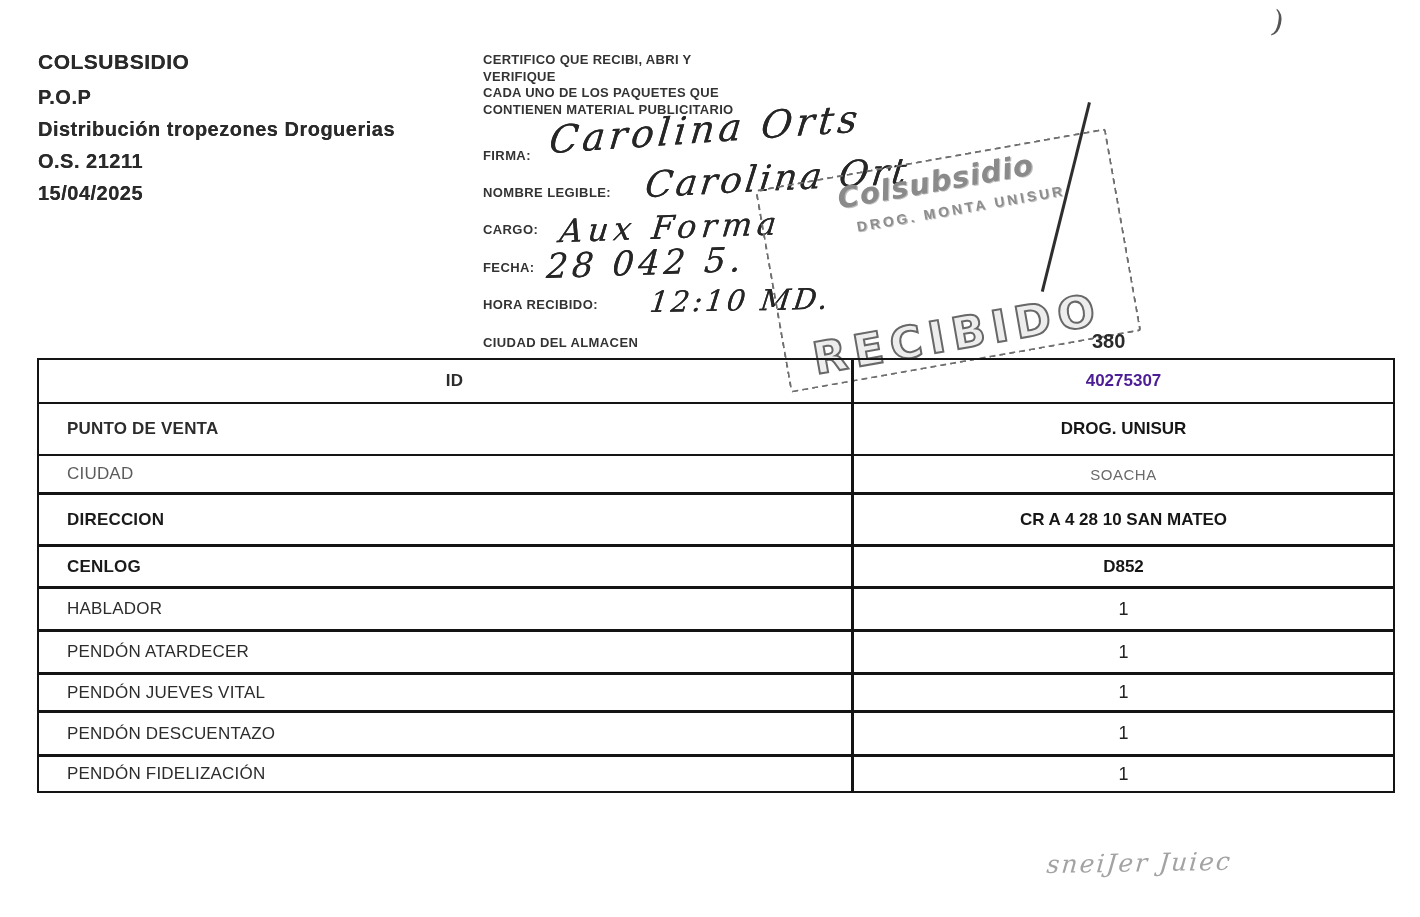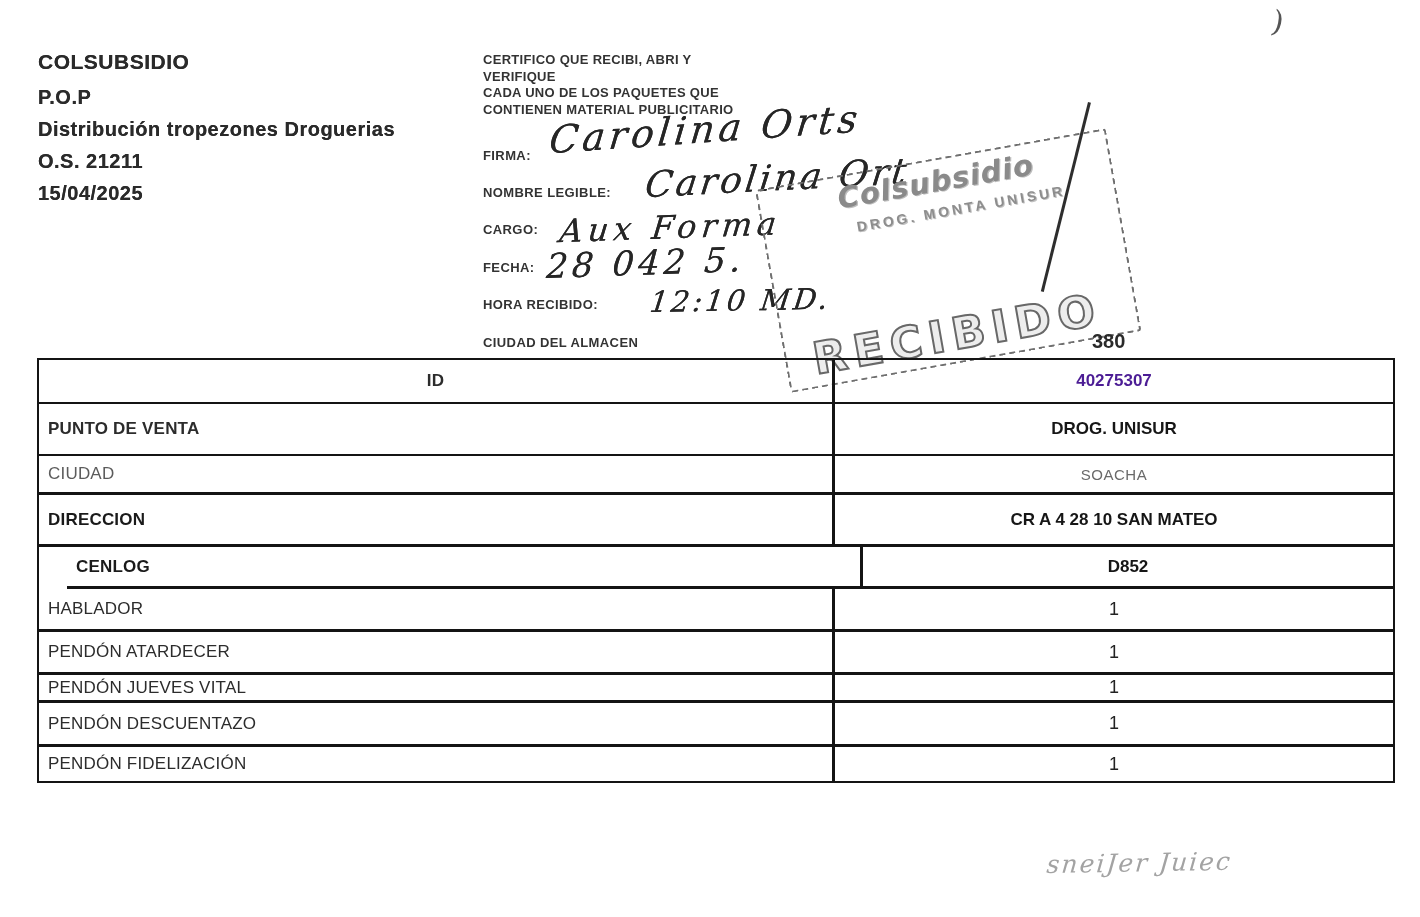--- a/index.html
+++ b/index.html
@@ -46,29 +46,29 @@
                color:#8a8a8a;letter-spacing:1px;text-shadow:1px 1px 0 #bdbdbd;font-family:"DejaVu Sans",sans-serif;}
   .stamp-loc{position:absolute;left:92px;top:44px;font-size:14px;font-weight:700;color:#8d8d8d;
              letter-spacing:3px;text-shadow:1px 1px 0 #c2c2c2;}
   .stamp-status{position:absolute;left:26px;bottom:2px;font-size:44px;font-weight:800;
                 letter-spacing:7px;color:rgba(110,110,110,.12);
                 -webkit-text-stroke:2px #686868;font-family:"DejaVu Sans",sans-serif;}
   .sheet-number{left:1092px;top:330px;font-size:20px;font-weight:700;color:#2a2a2a;}
   
   .dtable{left:37px;top:358px;width:1358px;border:2px solid #141414;box-sizing:border-box;
           font-size:17px;}
-  .row{display:flex;border-bottom:2px solid #141414;box-sizing:border-box;}
+  .row{display:flex;border-bottom:2px solid #141414;box-sizing:border-box;padding-left:19px;}
   .row:last-child{border-bottom:none;}
   .row .cl{width:796px;border-right:3px solid #141414;display:flex;align-items:center;
            padding-left:9px;box-sizing:border-box;letter-spacing:.2px;}
   .row .cr{flex:1;display:flex;align-items:center;justify-content:center;}
   .r0{height:44px;} .r1{height:52px;} .r2{height:39px;border-bottom-width:3px;}
-  .r3{height:52px;border-bottom-width:3px;} .r4{height:42px;border-bottom-width:3px;margin-left:28px;}
+  .r3{height:52px;border-bottom-width:3px;} .r4{height:42px;border-bottom-width:3px;}
   .r5{height:43px;border-bottom-width:3px;justify-content:center;} .r6{height:43px;border-bottom-width:3px;}
-  .r7{height:28px;border-bottom-width:3px;} .r8{height:44px;border-bottom-width:3px;justify-content:space-between;}
+  .r7{height:38px;border-bottom-width:3px;} .r8{height:44px;border-bottom-width:3px;justify-content:space-between;}
   .r9{height:34px;}
   .center-label .cl{justify-content:center;padding-left:0;}
   .lab-med{font-weight:600;color:#2c2c2c;}
   .lab-bold{font-weight:700;color:#1a1a1a;}
   .lab-reg{font-weight:400;color:#2c2c2c;}
   .lab-faded{font-weight:400;color:#5c5c5c;}
   .val-semi{font-weight:600;color:#4c1d95;}
   .val-bold{font-weight:700;color:#161616;}
   .val-faded{font-weight:400;color:#6a6a6a;font-size:15px;letter-spacing:.5px;}
   .val-reg{font-weight:400;color:#222;font-size:18px;}

